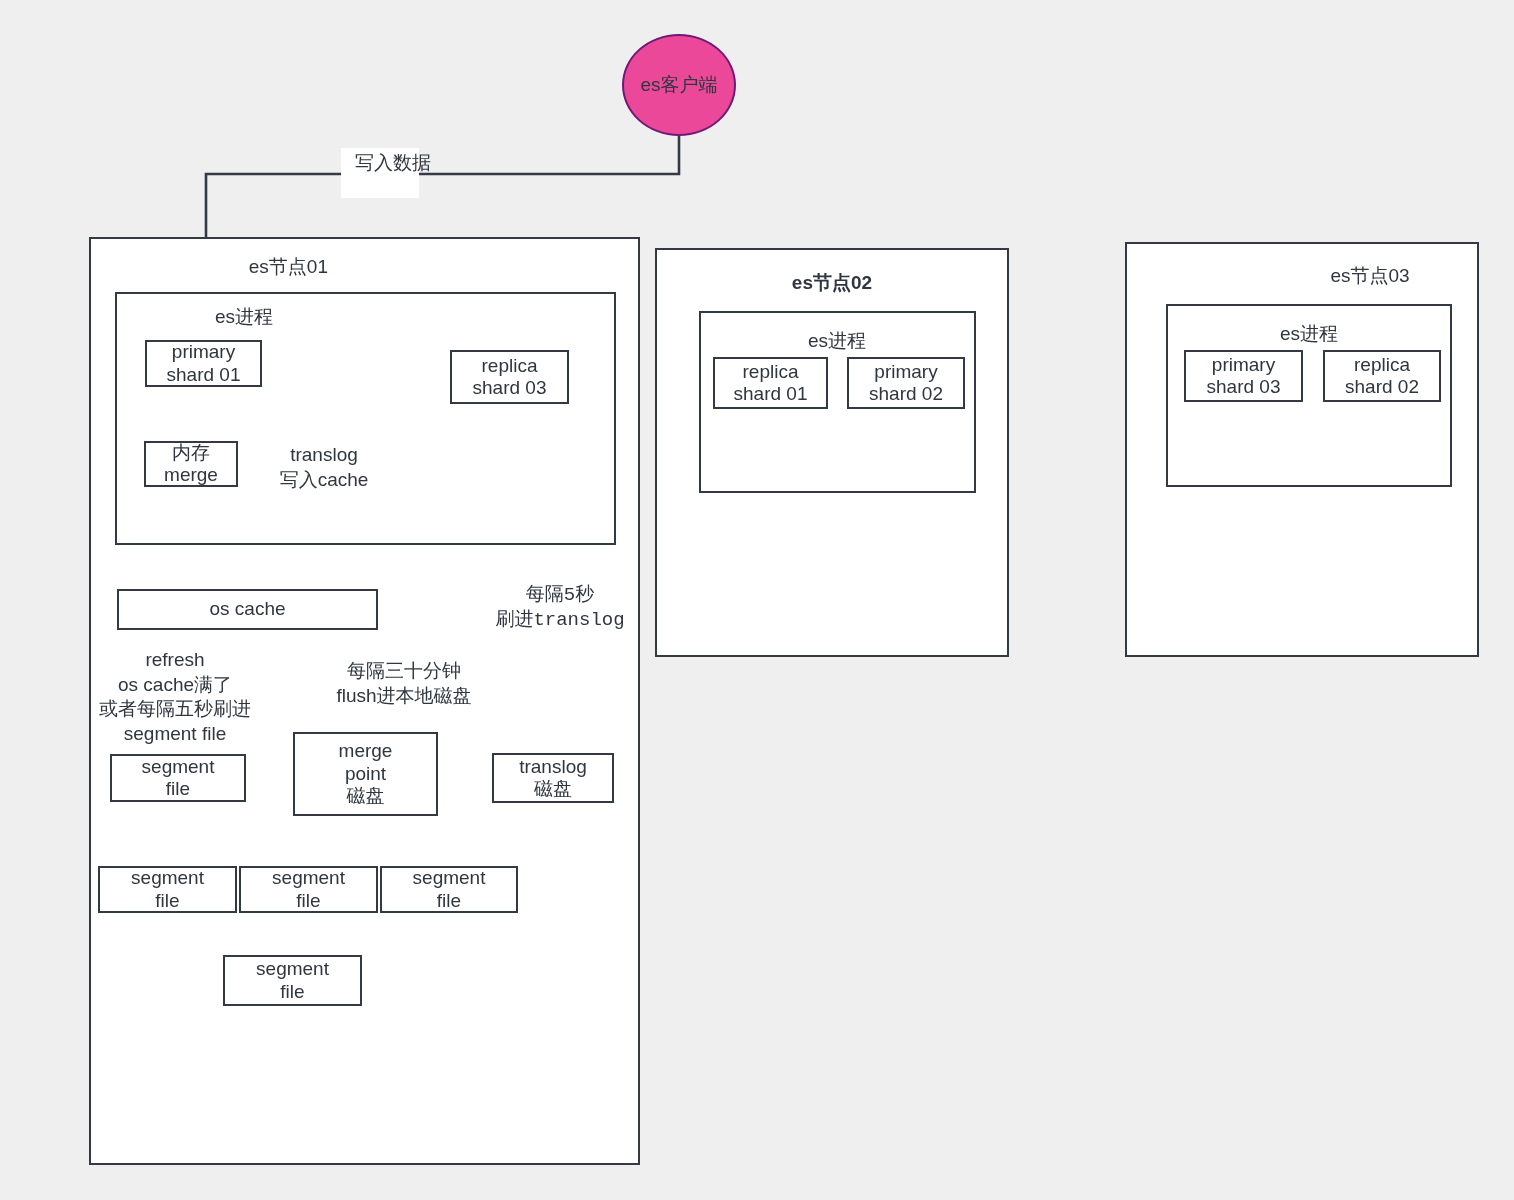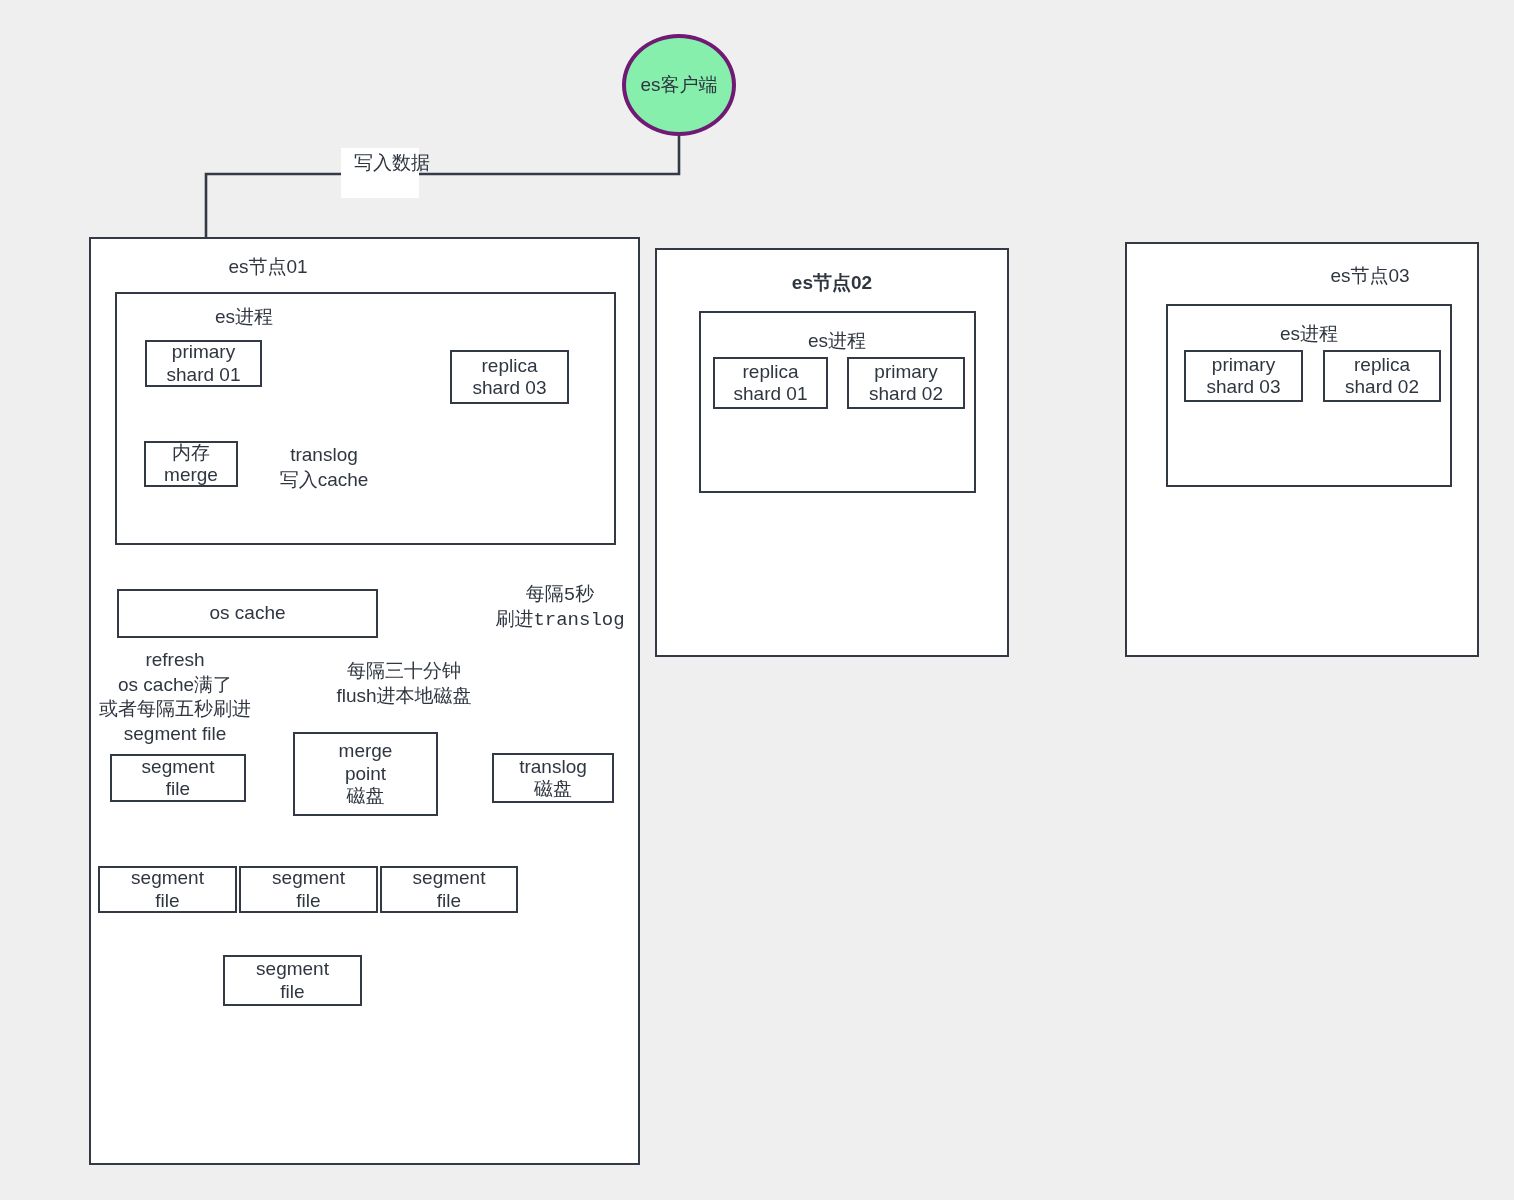--- a/index.html
+++ b/index.html
@@ -42,23 +42,23 @@
   .label{
     position:absolute;
     white-space:pre-line;
     text-align:center;
     line-height:1.3;
     color:#2f3640;
   }
   .circle{
     position:absolute;
     box-sizing:border-box;
-    border:4px solid #701a75;
+    border:2px solid #701a75;
     border-radius:50%;
-    background:#86efac;
+    background:#ec4899;
     display:flex;
     align-items:center;
     justify-content:center;
     text-align:center;
   }
   .white-plate{
     position:absolute;
     background:#ffffff;
   }
   .fs19{font-size:19px;}
@@ -98,42 +98,42 @@
 
       <path d="M448,913 L448,979 L366,979" marker-end="url(#ah)"></path>
     </g>
   </svg>
 
   <div class="circle fs19" style="left:622px;top:34px;width:114px;height:102px;">
     <span>es客户端</span>
   </div>
 
   <div class="white-plate" style="left:341px;top:148px;width:78px;height:50px;"></div>
-  <div class="label fs19" style="left:352px;top:151px;width:80px;">写入数据</div>
+  <div class="label fs19" style="left:341px;top:151px;width:80px;padding-left:12px;">写入数据</div>
 
   <div class="container" style="left:89px;top:237px;width:551px;height:928px;"></div>
-  <div class="label fs19" style="left:208px;top:255px;width:120px;text-align:center;">es节点01</div>
+  <div class="label fs19" style="left:208px;top:255px;width:120px;text-align:right;">es节点01</div>
 
   <div class="container" style="left:115px;top:292px;width:501px;height:253px;"></div>
   <div class="label fs19" style="left:215px;top:305px;width:90px;text-align:left;">es进程</div>
 
   <div class="box fs19" style="left:145px;top:340px;width:117px;height:47px;">primary
 shard 01</div>
 
   <div class="box fs19" style="left:450px;top:350px;width:119px;height:54px;">replica
 shard 03</div>
 
   <div class="box fs19" style="left:144px;top:441px;width:94px;height:46px;">内存
 merge</div>
 
   <div class="label fs19" style="left:262px;top:443px;width:124px;">translog
 写入cache</div>
 
 
-  <div class="box fs19" style="left:117px;top:589px;width:261px;height:49px;">os cache</div>
+  <div class="box fs19" style="left:117px;top:589px;width:261px;height:41px;">os cache</div>
 
   <div class="label fs19" style="left:324px;top:659px;width:160px;">每隔三十分钟
 flush进本地磁盘</div>
 
   <div class="label fs19" style="left:85px;top:648px;width:180px;">refresh
 os cache满了
 或者每隔五秒刷进
 segment file</div>
 
   <div class="label fs19" style="left:495px;top:583px;width:130px;font-family:Liberation Mono, monospace;">每隔5秒

